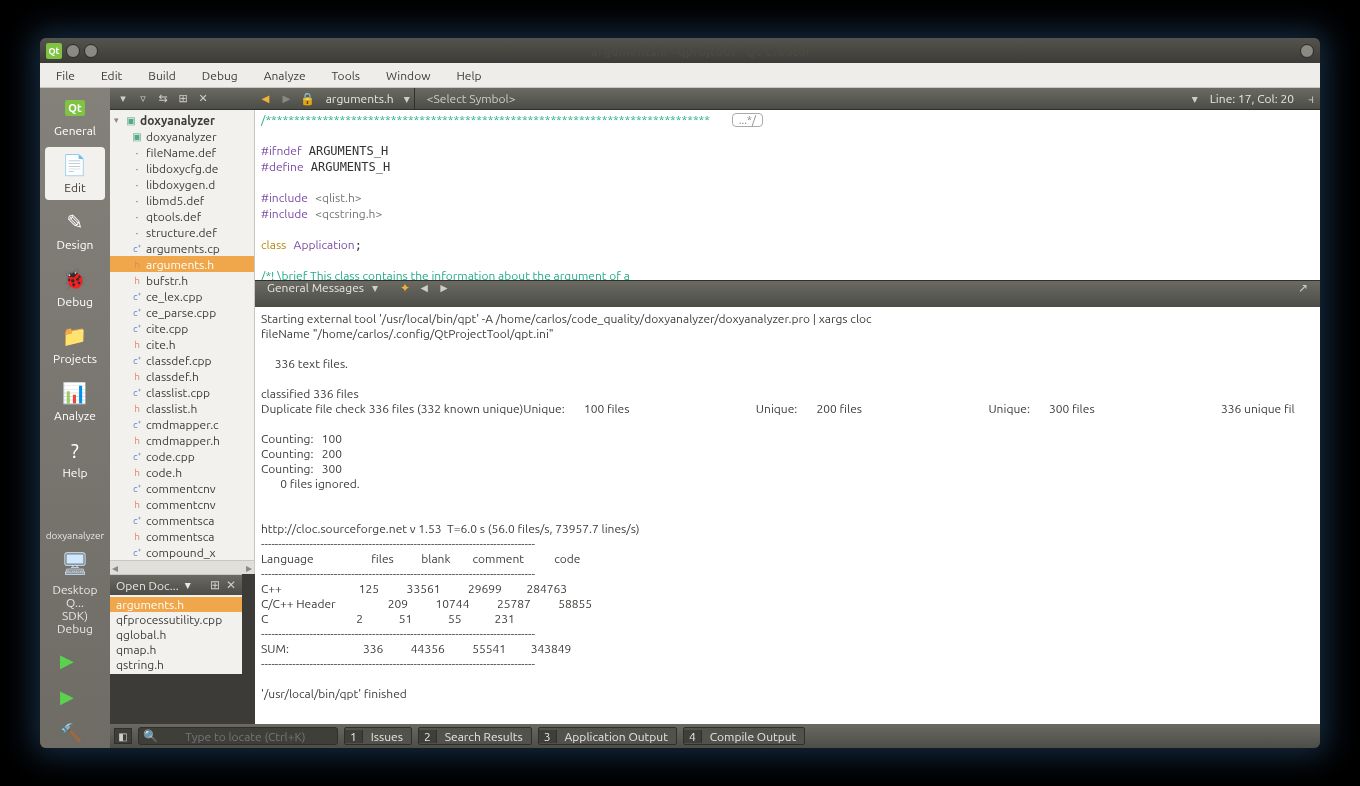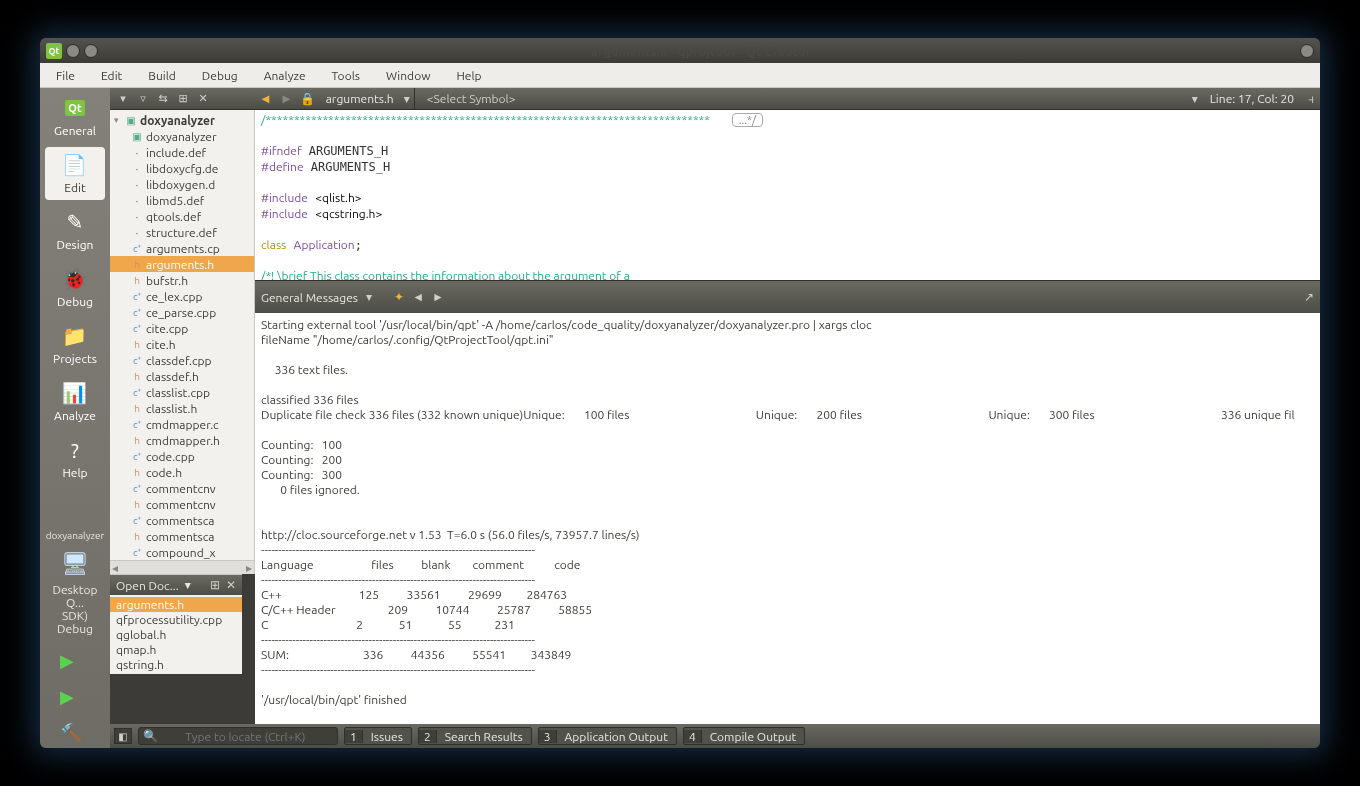--- a/index.html
+++ b/index.html
@@ -52,24 +52,24 @@
 .panehdr { height:20px; background:linear-gradient(#6a6a63,#4d4d47); color:#e8e7e3; display:flex; align-items:center; padding:0 6px; gap:6px; font-size:11px;}
 .panehdr .phspacer{flex:1;}
 .panehdr .phb{ color:#cfcec8; cursor:default;}
 .openpane .olist { flex:1; padding:2px 0;}
 .openpane .orow { padding:1px 6px; color:#3c3b37; cursor:default;}
 .openpane .orow.sel { background:#f0a64a; color:#fff;}
 .stack { flex:1; display:flex; flex-direction:column; min-width:0;}
 .editor { flex:0 0 170px; background:#fff; display:flex; min-height:0; overflow:hidden;}
 .gutter { width:55px; background:#fff; border-right:1px solid #e6e6e2; color:#a0a09a; text-align:right; padding:2px 18px 2px 2px; font-family:"DejaVu Sans Mono",monospace; font-size:12px; line-height:15px;}
 .code { flex:1; padding:2px 6px; font-family:"DejaVu Sans Mono",monospace; font-size:12px; line-height:15px; white-space:pre; color:#333; overflow:hidden;}
-.code .cm{ color:#2a8; } .code .pp{ color:#7a4aa6;} .code .kw{ color:#b8860b;margin-top:32px;} .code .ty{color:#7a4aa6;} .code .str{color:#000000;}
+.code .cm{ color:#2a8; } .code .pp{ color:#7a4aa6;} .code .kw{ color:#b8860b;margin-top:32px;} .code .ty{color:#7a4aa6;} .code .str{color:#737373;}
 .code .fold { background:#fff; border:1px solid #aaa; border-radius:4px; padding:0 6px; color:#888; font-size:11px;}
 .msgpane { flex:1; display:flex; flex-direction:column; min-height:0; border-top:1px solid #2f2f2b;}
-.msgpane .mh { height:32px; background:linear-gradient(#6a6a63,#4d4d47); color:#e8e7e3; display:flex; align-items:center; padding:0 6px; gap:8px;}
+.msgpane .mh { height:26px; background:linear-gradient(#6a6a63,#4d4d47); color:#e8e7e3; display:flex; align-items:flex-start; padding:0 12px; gap:8px;}
 .msgpane .mh .mhspacer { width:6px;}
 .msgpane .mh .mhb { color:#cfcec8; cursor:default;}
 .msgpane .mtxt { flex:1; background:#fff; color:#3c3b37; padding:4px 6px; font-size:12px; line-height:15px; white-space:pre; overflow:auto;}
 .statusbar { height:24px; background:linear-gradient(#6a6a63,#4d4d47); display:flex; align-items:center; padding:0 4px; gap:6px;}
 .statusbar .sb-toggle { width:18px; height:16px; border:1px solid #2f2f2b; background:#3f3f3a; color:#cfcec8; display:flex; align-items:center; justify-content:center; font-size:10px; cursor:default;}
 .statusbar .locate { flex:0 0 200px; height:18px; background:#3f3f3a; border:1px solid #2f2f2b; border-radius:3px; display:flex; align-items:center; padding:0 4px; color:#bdbcb6;}
 .statusbar .locate input { flex:1; background:transparent; border:none; outline:none; color:#fff; font-size:12px;text-align:center;}
 .statusbar .tab { display:flex; align-items:center; height:18px; border:1px solid #2f2f2b; background:#52524c; color:#e8e7e3; border-radius:2px; cursor:default;}
 .statusbar .tab .num { background:#3f3f3a; padding:0 5px; border-right:1px solid #2f2f2b;}
 .statusbar .tab .tl { padding:0 8px;}
@@ -169,21 +169,21 @@
                   <span class="exp">▾</span>
                   <span class="fico p">▣</span>
                   <span class="lbl">doxyanalyzer</span>
                 </div>
                 <div class="trow" style="padding-left: 20px;">
                   <span class="fico p">▣</span>
                   <span class="lbl">doxyanalyzer</span>
                 </div>
                 <div class="trow" style="padding-left: 20px;">
                   <span class="fico d">·</span>
-                  <span class="lbl">include.def</span>
+                  <span class="lbl">fileName.def</span>
                 </div>
                 <div class="trow" style="padding-left: 20px;">
                   <span class="fico d">·</span>
                   <span class="lbl">libdoxycfg.de</span>
                 </div>
                 <div class="trow" style="padding-left: 20px;">
                   <span class="fico d">·</span>
                   <span class="lbl">libdoxygen.d</span>
                 </div>
                 <div class="trow" style="padding-left: 20px;">

